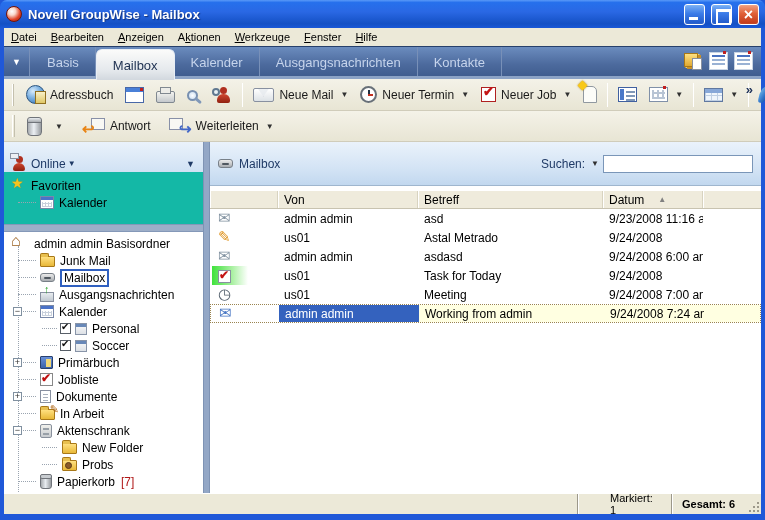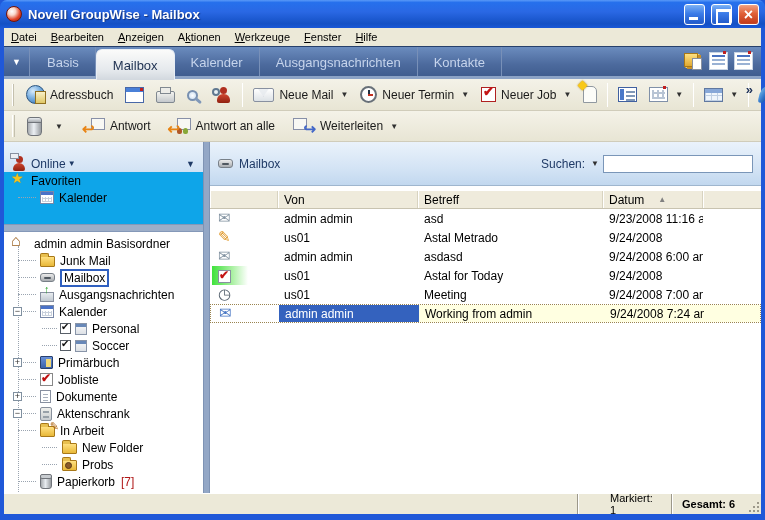--- a/index.html
+++ b/index.html
@@ -148,21 +148,21 @@
   .lp-header .acct-label { margin-left:5px; font-size:12px; }
   .lp-header .caret { color:#1F3A66; }
   .lp-header .far-caret { margin-left:auto; font-size:9px; color:#1F3A66; }
   .ic-person { width:14px; height:15px; position:relative; }
   .ic-person::before { content:""; position:absolute; left:4px; top:0; width:7px; height:7px; border-radius:50%; background:#B03020; }
   .ic-person::after { content:""; position:absolute; left:1px; top:7px; width:12px; height:8px;
     border-radius:6px 6px 2px 2px; background:linear-gradient(#D04830,#902010); }
   .ic-person .env-mini { position:absolute; left:-2px; top:-3px; width:9px; height:6px; background:#ECEFF4;
     border:1px solid #8890A0; }
 
-  .lp-sec1 { position:absolute; top:30px; left:0; right:0; height:52px; background:#0ea5e9; }
+  .lp-sec1 { position:absolute; top:30px; left:0; right:0; height:52px; background:#14b8a6; padding-top:5px; }
   .lp-band { position:absolute; top:82px; left:0; right:0; height:8px; background:#9DAEC8;
     border-top:1px solid #8498B8; border-bottom:1px solid #8498B8; }
   .lp-sec2 { position:absolute; top:90px; left:0; right:0; bottom:0; background:#fff; padding-top:3px; }
 
   .trow { position:relative; height:17px; display:flex; align-items:center; white-space:nowrap; font-size:12px; color:#000; }
   .trow .lbl { margin-left:5px; }
   .pl-root { padding-left:7px; }
   .pl-1 { padding-left:36px; }
   .pl-2 { padding-left:56px; }
   .pl-2f { padding-left:58px; }
@@ -365,27 +365,20 @@
     <span class="grip"></span>
     <span class="tbtn">
         <span class="ti ti-trash"></span>
         <span class="caret" style="margin-left:8px">▼</span>
       </span>
     <span class="tbtn" style="margin-left:8px">
       <span class="ti ti-reply"></span>
       <span>Antwort</span>
     </span>
     <span class="tbtn" style="margin-left:6px">
-      <span class="ti ti-replyall">
-          <i class="p1"></i>
-          <i class="p2"></i>
-        </span>
-      <span>Antwort an alle</span>
-    </span>
-    <span class="tbtn" style="margin-left:6px">
       <span class="ti ti-forward"></span>
       <span>Weiterleiten</span>
       <span class="caret">▼</span>
     </span>
   </div>
 
   <div class="content">
 
     <div class="left-panel">
       <div class="panel-header lp-header">
@@ -462,28 +455,28 @@
           <span class="lbl">Jobliste</span>
         </div>
 
         <div class="trow l1 pl-1">
           <span class="exp plus"></span>
           <span class="si si-doc"></span>
           <span class="lbl">Dokumente</span>
         </div>
 
         <div class="trow l1 pl-1">
+          <span class="si si-folder si-folderpencil"></span>
+          <span class="lbl">In Arbeit</span>
+        </div>
+
+        <div class="trow l1 pl-1">
           <span class="exp"></span>
           <span class="si si-cabinet"></span>
           <span class="lbl">Aktenschrank</span>
-        </div>
-
-        <div class="trow l1 pl-1">
-          <span class="si si-folder si-folderpencil"></span>
-          <span class="lbl">In Arbeit</span>
         </div>
 
         <div class="trow l2 pl-2f">
           <span class="si si-folder"></span>
           <span class="lbl">New Folder</span>
         </div>
 
         <div class="trow l2 pl-2f">
           <span class="si si-folder si-foldershared"></span>
           <span class="lbl">Probs</span>
@@ -551,21 +544,21 @@
         <span class="mcell c-datum">9/24/2008 6:00 am</span>
         <span class="c-fill2"></span>
       </div>
 
       <div class="mrow">
         <span class="mcell c-icon">
             <span class="icon-hl"></span>
             <span class="mi-task si"></span>
           </span>
         <span class="mcell c-von">us01</span>
-        <span class="mcell c-betreff">Astal for Today</span>
+        <span class="mcell c-betreff">Task for Today</span>
         <span class="mcell c-datum">9/24/2008</span>
         <span class="c-fill2"></span>
       </div>
 
       <div class="mrow">
         <span class="mcell c-icon">
             <span class="mi mi-clock"></span>
           </span>
         <span class="mcell c-von">us01</span>
         <span class="mcell c-betreff">Meeting</span>

